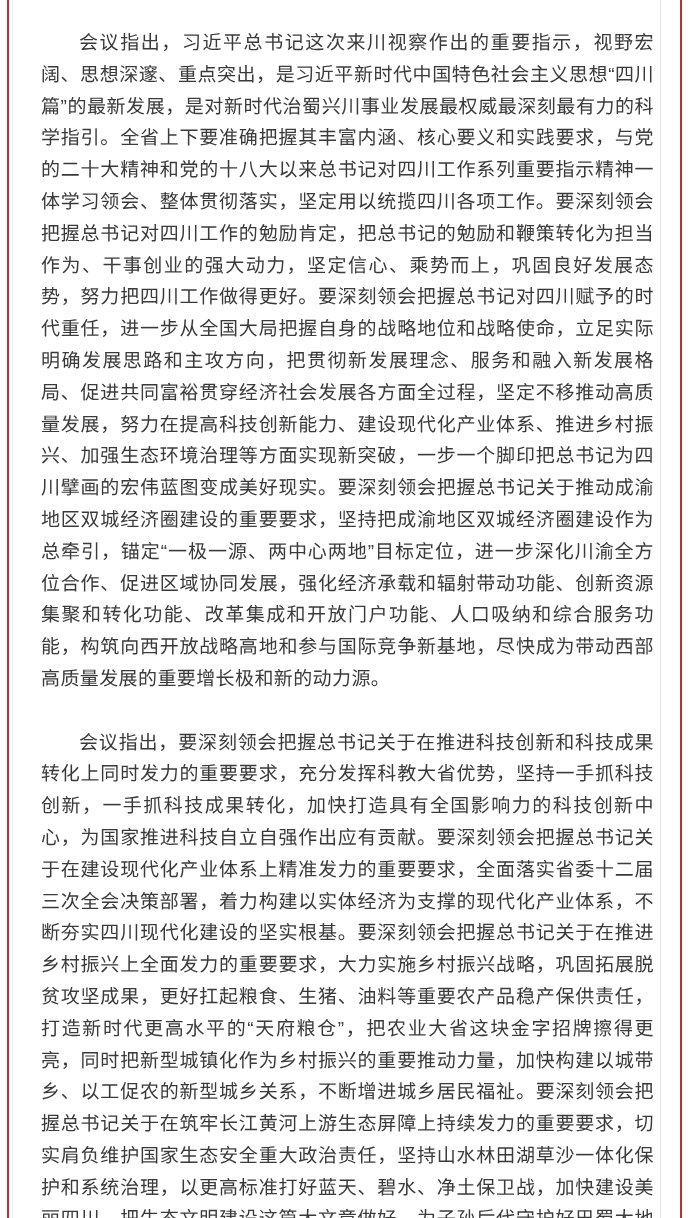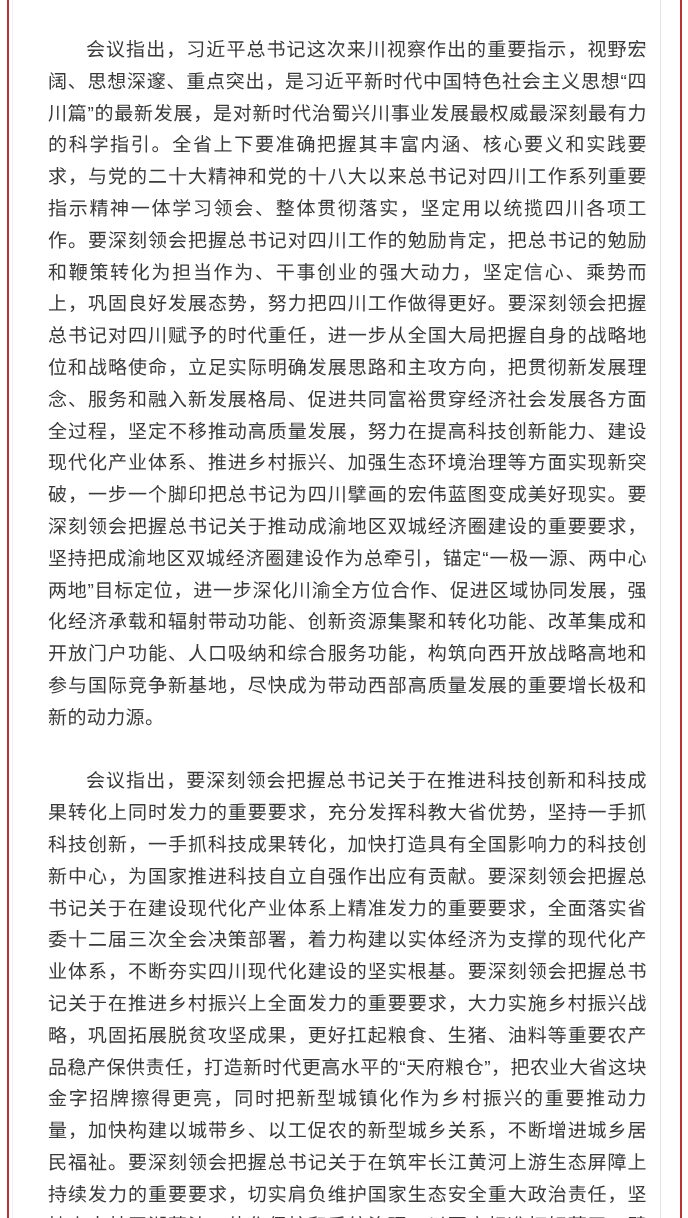--- a/index.html
+++ b/index.html
@@ -32,21 +32,21 @@
     width: 615px;
     color: #3a3a3a;
     font-size: 19px;
     line-height: 31.8px;
     text-align: justify;
     text-justify: inter-ideograph;
     word-break: break-all;
     letter-spacing: 0.4px;
   }
   .article p {
-    margin: 8px;
+    margin: 1px;
     text-indent: 2em;
   }
   .article p + p {
     margin-top: 31.8px; 
   }
 </style>
 </head>
 <body>
 
 <div class="rule red-rule-left"></div>

